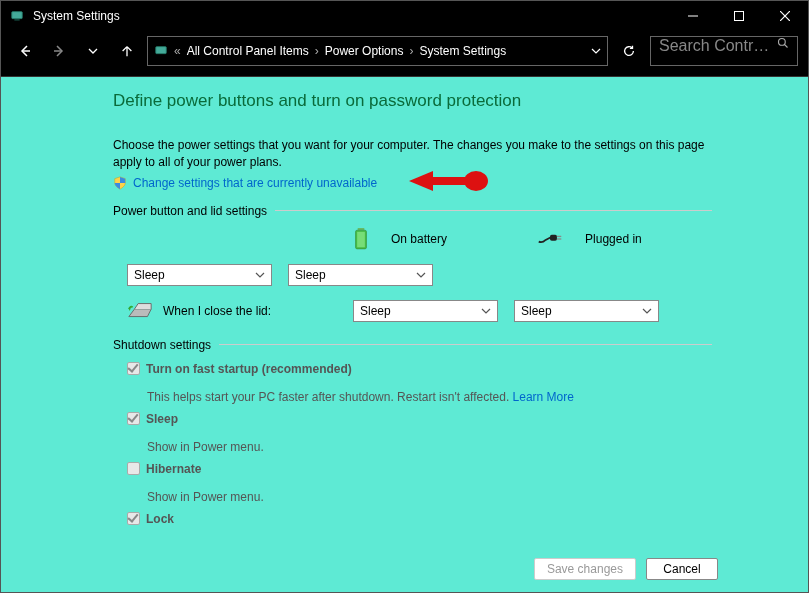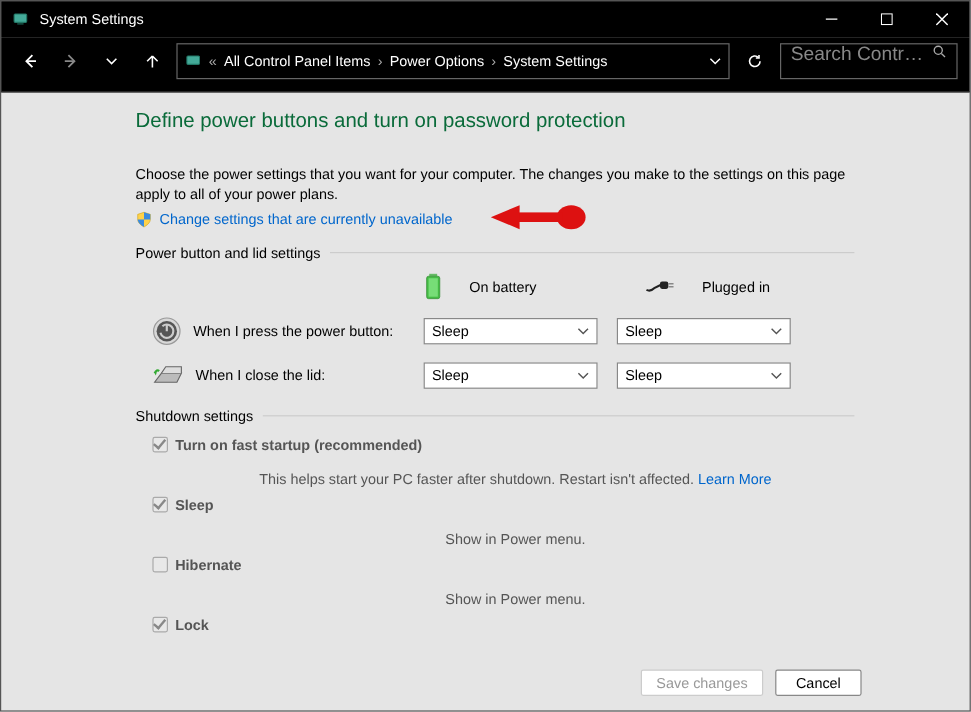--- a/index.html
+++ b/index.html
@@ -1,17 +1,17 @@
 <!DOCTYPE html>
 <html><head>
 <meta charset="utf-8">
 <style>
 * { box-sizing: border-box; margin: 0; padding: 0; font-family: "Segoe UI", Arial, sans-serif; }
 body { background: #fff; width: 809px; height: 593px; overflow: hidden; }
-.window { width: 809px; height: 593px; background: #e5e5e5; border: 1px solid #555; position: relative; }
+.window { width: 809px; height: 593px; background: #5eead4; border: 1px solid #555; position: relative; }
 
 
 .titlebar { height: 30px; background: #000; display: flex; align-items: center; color: #fff; }
 .titlebar .appicon { width: 16px; height: 16px; margin: 0 8px; display: inline-flex; align-items: center; justify-content: center; }
 .titlebar .title { font-size: 12px; flex: 1; }
 .titlebar .winbtn { width: 46px; height: 30px; display: flex; align-items: center; justify-content: center; color: #fff; }
 
 
 .navbar { height: 46px; background: #000; display: flex; align-items: center; padding: 0 10px; gap: 6px; color: #fff; border-bottom: 1px solid #333; padding-bottom: 6px; }
 .navbtn { width: 28px; height: 28px; display: flex; align-items: center; justify-content: center; color: #fff; border-radius: 2px; }
@@ -35,21 +35,21 @@
 .hr { height: 1px; background: #ccc; flex: 1; }
 
 .colhdr { display: flex; margin-left: 240px; gap: 90px; align-items: center; margin-bottom: 12px; }
 .colhdr .h { display: flex; align-items: center; gap: 22px; font-size: 12px; }
 
 .row { display: flex; align-items: center; margin: 14px 0 14px 14px; }
 .row .lbl { display: flex; align-items: center; gap: 10px; width: 226px; font-size: 12px; }
 .row .selects { display: flex; gap: 16px; }
 .select { width: 145px; height: 22px; border: 1px solid #888; display: flex; align-items: center; justify-content: space-between; padding: 0 6px; font-size: 12px; background: #fff; }
 
-.shutdown-list { margin-left: 14px; text-align: center; }
+.shutdown-list { margin-left: 14px; }
 .sd-item { margin: 8px 0; }
 .sd-top { display: flex; align-items: center; gap: 6px; }
 .sd-sub { margin-left: 20px; font-size: 12px; margin-top: 14px; }
 .chk { width: 13px; height: 13px; border: 1px solid #aaa; background: #e8e8e8; position: relative; border-radius: 2px; }
 .chk.checked::after { content: ""; position: absolute; left: 2px; top: -1px; width: 4px; height: 8px; border: solid #888; border-width: 0 2px 2px 0; transform: rotate(40deg); }
 .bold { font-weight: 600; }
 .grey { color: #555; }
 
 
 .footer { position: absolute; bottom: 12px; right: 90px; display: flex; gap: 10px; }
@@ -191,31 +191,20 @@
               <rect x="15" y="2" width="8" height="7" rx="2" fill="#222"></rect>
               <line x1="23" y1="4" x2="28" y2="4" stroke="#888" stroke-width="1.5"></line>
               <line x1="23" y1="7" x2="28" y2="7" stroke="#888" stroke-width="1.5"></line>
             </svg>
           </span>
         <span>Plugged in</span>
       </div>
     </div>
 
     <div class="row">
-      <div class="lbl">
-        <span class="icon">
-            <svg width="24" height="24" viewBox="0 0 24 24">
-              <circle cx="12" cy="12" r="11" fill="#d8d8d8" stroke="#999"></circle>
-              <circle cx="12" cy="12" r="8.5" fill="#555"></circle>
-              <circle cx="12" cy="12" r="5.5" fill="none" stroke="#ccc" stroke-width="1.8" stroke-dasharray="22 6" transform="rotate(-65 12 12)"></circle>
-              <line x1="12" y1="6.5" x2="12" y2="12" stroke="#ccc" stroke-width="1.8"></line>
-            </svg>
-          </span>
-        <span>When I press the power button:</span>
-      </div>
       <div class="selects">
         <div class="select">
             <span>Sleep</span>
             <svg width="10" height="10" viewBox="0 0 10 10">
               <path d="M1 3 L5 7 L9 3" fill="none" stroke="#555" stroke-width="1.2"></path>
             </svg>
           </div>
         <div class="select">
             <span>Sleep</span>
             <svg width="10" height="10" viewBox="0 0 10 10">

